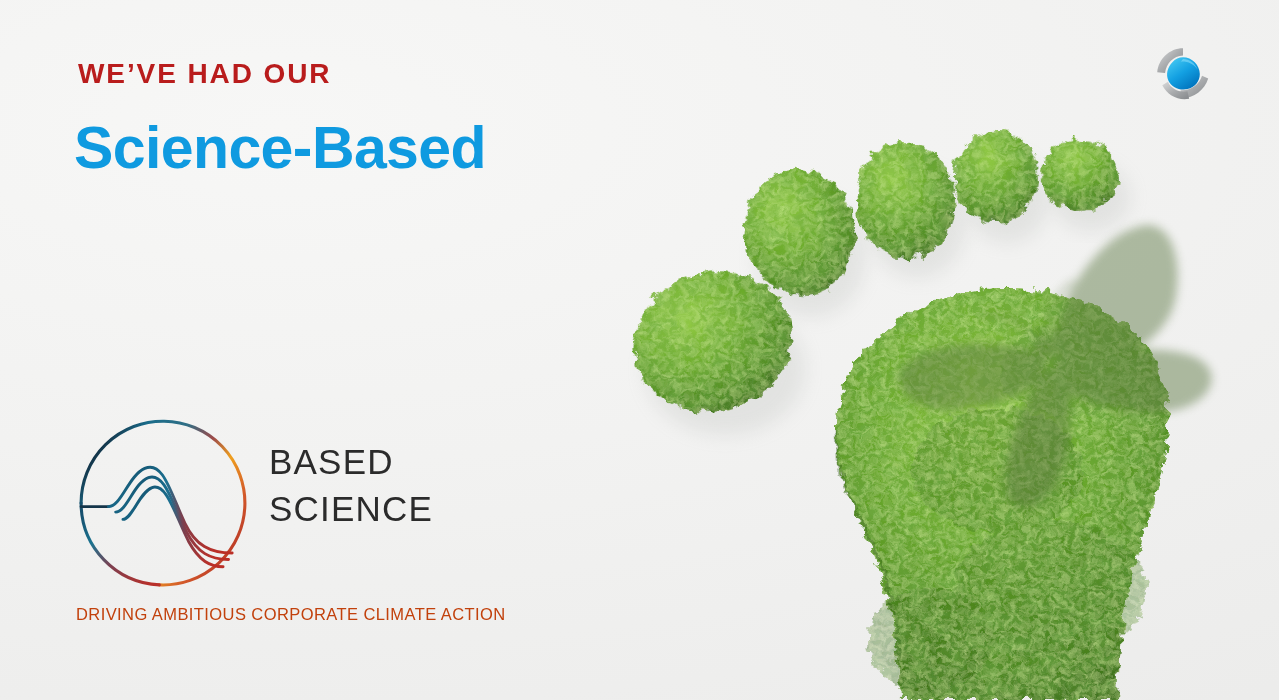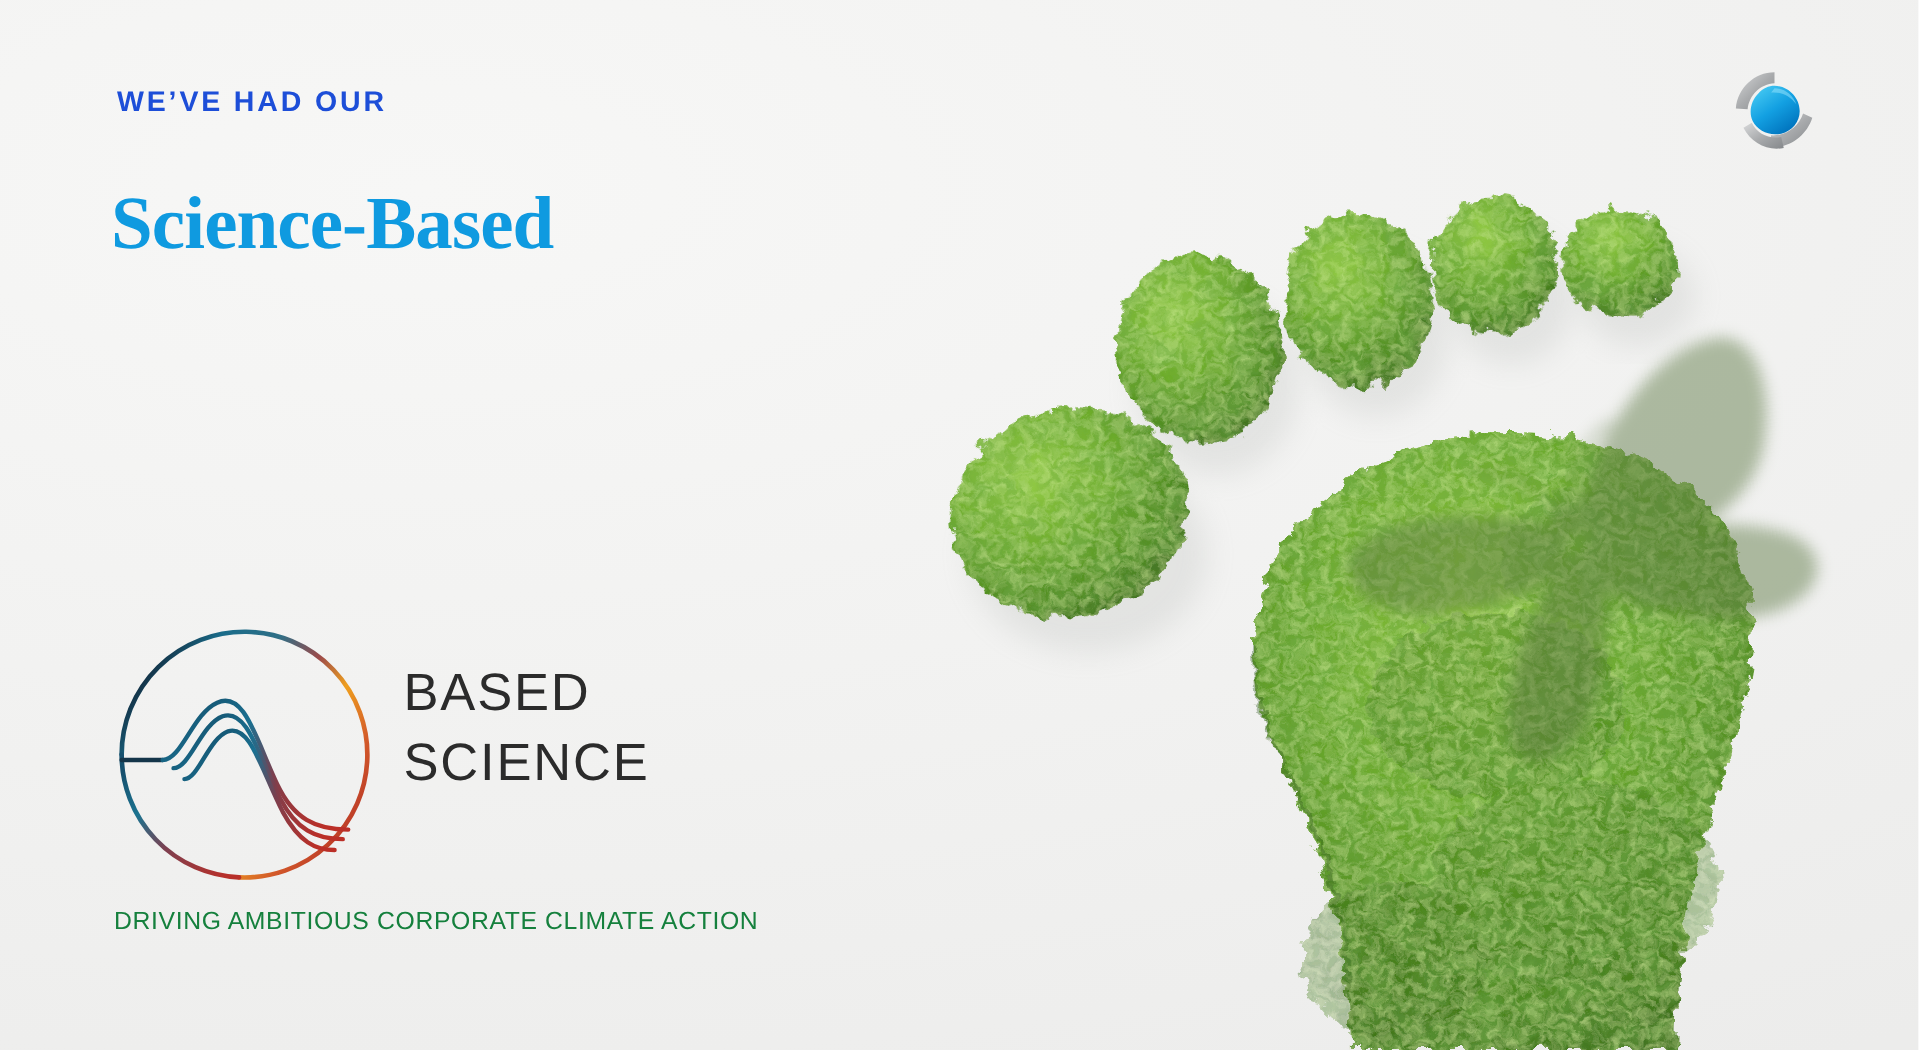--- a/index.html
+++ b/index.html
@@ -25,37 +25,36 @@
     background:
       radial-gradient(130% 100% at 22% 18%, #f7f7f6 0%, #f2f2f1 48%, #ececeb 100%);
     pointer-events: none;
   }
 
   
   #kicker {
     position: absolute;
     left: 78px;
     top: 58px;
-    font-size: 19px;
+    font-size: 28px;
     font-weight: bold;
     letter-spacing: 1.9px;
-    color: #1d4ed8;
+    color: #b91c1c;
     white-space: nowrap;
   }
   #headline {
     position: absolute;
     left: 74px;
     top: 110px;
     width: 620px;
     color: #0f9ae0;
-    font-size: 50px;
+    font-size: 59px;
     font-weight: bold;
     line-height: 76px;
     letter-spacing: -0.6px;
-    font-family: Liberation Serif, serif;
   }
   #headline .l2 { display: block; }
 
   
   #sbt-logo {
     position: absolute;
     left: 72px;
     top: 412px;
     width: 400px;
     height: 220px;
@@ -75,21 +74,21 @@
     font-size: 35px;
     font-weight: 300;
     line-height: 47px;
     letter-spacing: 1.2px;
   }
   #sbt-wordmark span { display: block; }
   #sbt-tagline {
     position: absolute;
     left: 4px;
     top: 193px;
-    color: #15803d;
+    color: #c2410c;
     font-size: 16.5px;
     font-weight: normal;
     letter-spacing: 0.42px;
     white-space: nowrap;
   }
 
   
   #polygon-logo {
     position: absolute;
     right: 68px;

